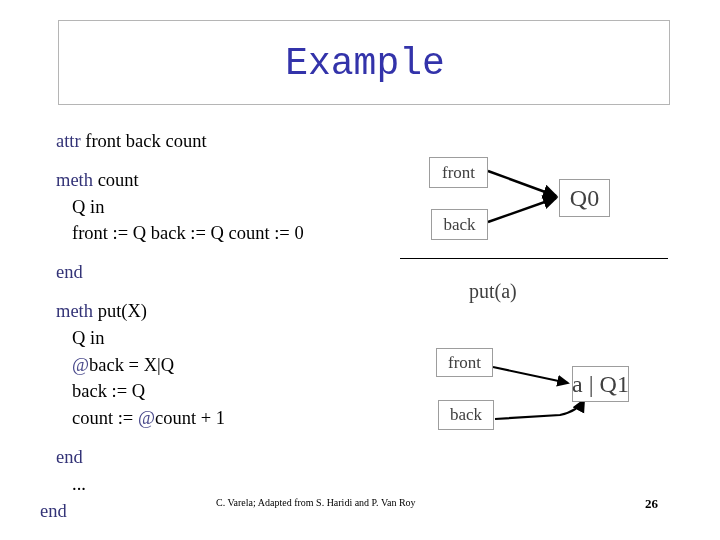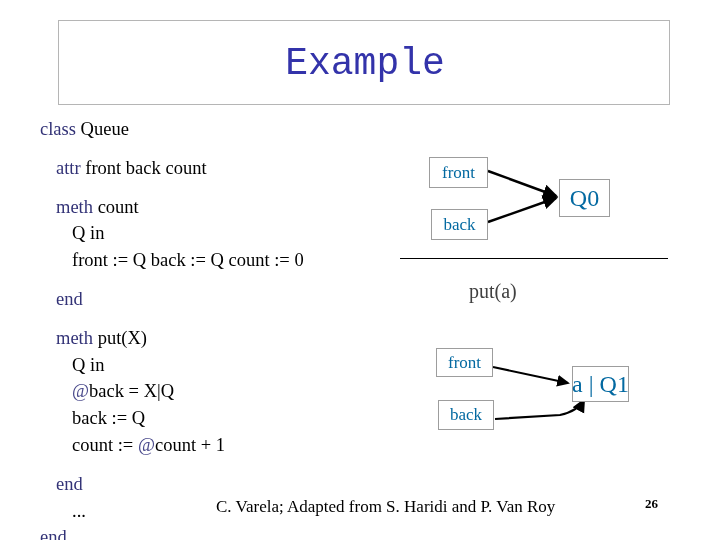--- a/index.html
+++ b/index.html
@@ -70,21 +70,21 @@
 
   
   .node-box {
     position: absolute;
     border: 1px solid #9d9d9d;
     box-sizing: border-box;
     background: #ffffff;
     display: flex;
     align-items: center;
     justify-content: center;
-    color: #0369a1;
+    color: #404040;
     font-size: 17px;
     white-space: nowrap;
   }
   .node-box.big {
     font-size: 24px;
   }
   .plain-label {
     position: absolute;
     color: #404040;
     white-space: nowrap;
@@ -105,21 +105,21 @@
     height: 540px;
     pointer-events: none;
     overflow: visible;
   }
 
   
   #footer-credit {
     position: absolute;
     left: 216px;
     top: 497px;
-    font-size: 17px;
+    font-size: 10px;
     color: #000000;
     white-space: nowrap;
   }
   #footer-page {
     position: absolute;
     left: 645px;
     top: 496px;
     font-size: 13px;
     color: #000000;
     white-space: nowrap;
@@ -129,21 +129,20 @@
 </head>
 <body>
 
 <div id="slide">
 
   <div id="title-box">
     <div id="title-text">Example</div>
   </div>
 
   <div id="code-block">
-    <div class="code-line ind0"><span class="kw">class</span><span> Queue</span></div>
     <div class="code-line ind1"><span class="kw">attr</span><span> front back count</span></div>
     <div class="code-line ind1"><span class="kw">meth</span><span> count</span></div>
     <div class="code-line ind2"><span>Q in</span></div>
     <div class="code-line ind2"><span>front := Q  back := Q  count := 0</span></div>
     <div class="code-line ind1"><span class="kw">end</span></div>
     <div class="code-line ind1"><span class="kw">meth</span><span> put(X)</span></div>
     <div class="code-line ind2"><span>Q in</span></div>
     <div class="code-line ind2"><span class="at">@</span><span>back = X|Q</span></div>
     <div class="code-line ind2"><span>back := Q</span></div>
     <div class="code-line ind2"><span>count := </span><span class="at">@</span><span>count + 1</span></div>

